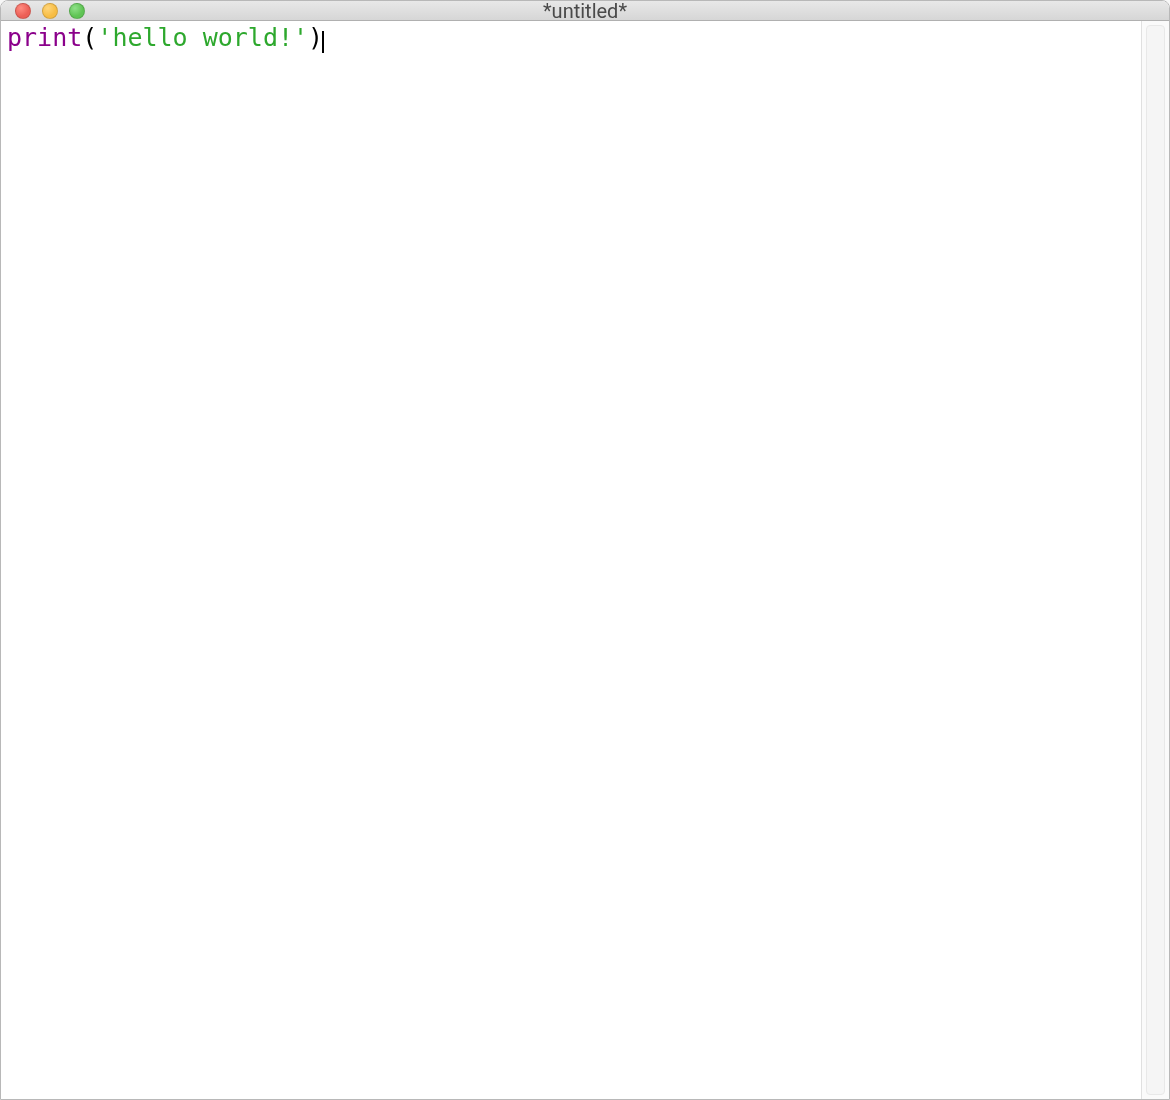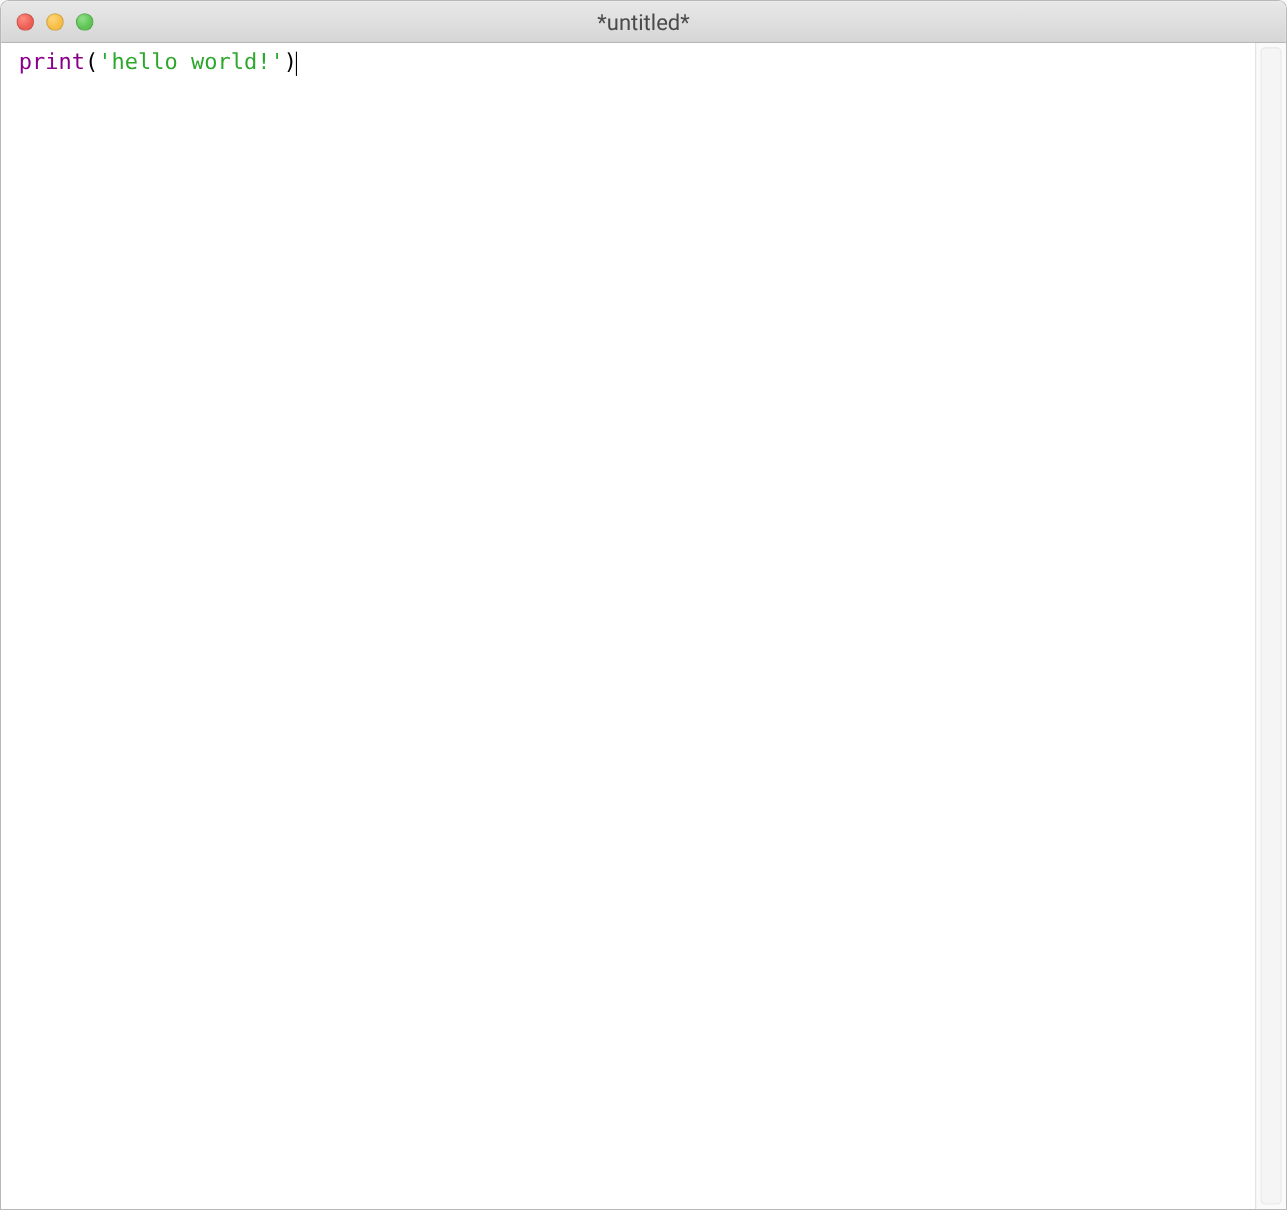--- a/index.html
+++ b/index.html
@@ -21,21 +21,21 @@
       height: 100%;
       background: #ffffff;
       border: 1px solid #b8b8b8;
       border-radius: 8px 8px 0 0;
       display: flex;
       flex-direction: column;
       overflow: hidden;
     }
 
     .titlebar {
-      height: 38px;
+      height: 20px;
       background: linear-gradient(to bottom, #e8e8e8, #d6d6d6);
       border-bottom: 1px solid #b0b0b0;
       display: flex;
       align-items: center;
       position: relative;
       flex-shrink: 0;
     }
 
     .traffic-lights {
       display: flex;
@@ -76,23 +76,23 @@
       flex: 1;
       display: flex;
       position: relative;
       overflow: hidden;
     }
 
     .code-pane {
       flex: 1;
       background: #ffffff;
       font-family: "Menlo", "Monaco", "Consolas", monospace;
-      font-size: 20px;
+      font-size: 25px;
       line-height: 26px;
-      padding: 4px 16px;
+      padding: 4px 6px;
       white-space: pre;
       overflow: hidden;
       position: relative;
     }
 
     .code-line {
       display: block;
     }
 
     .tok-keyword {

